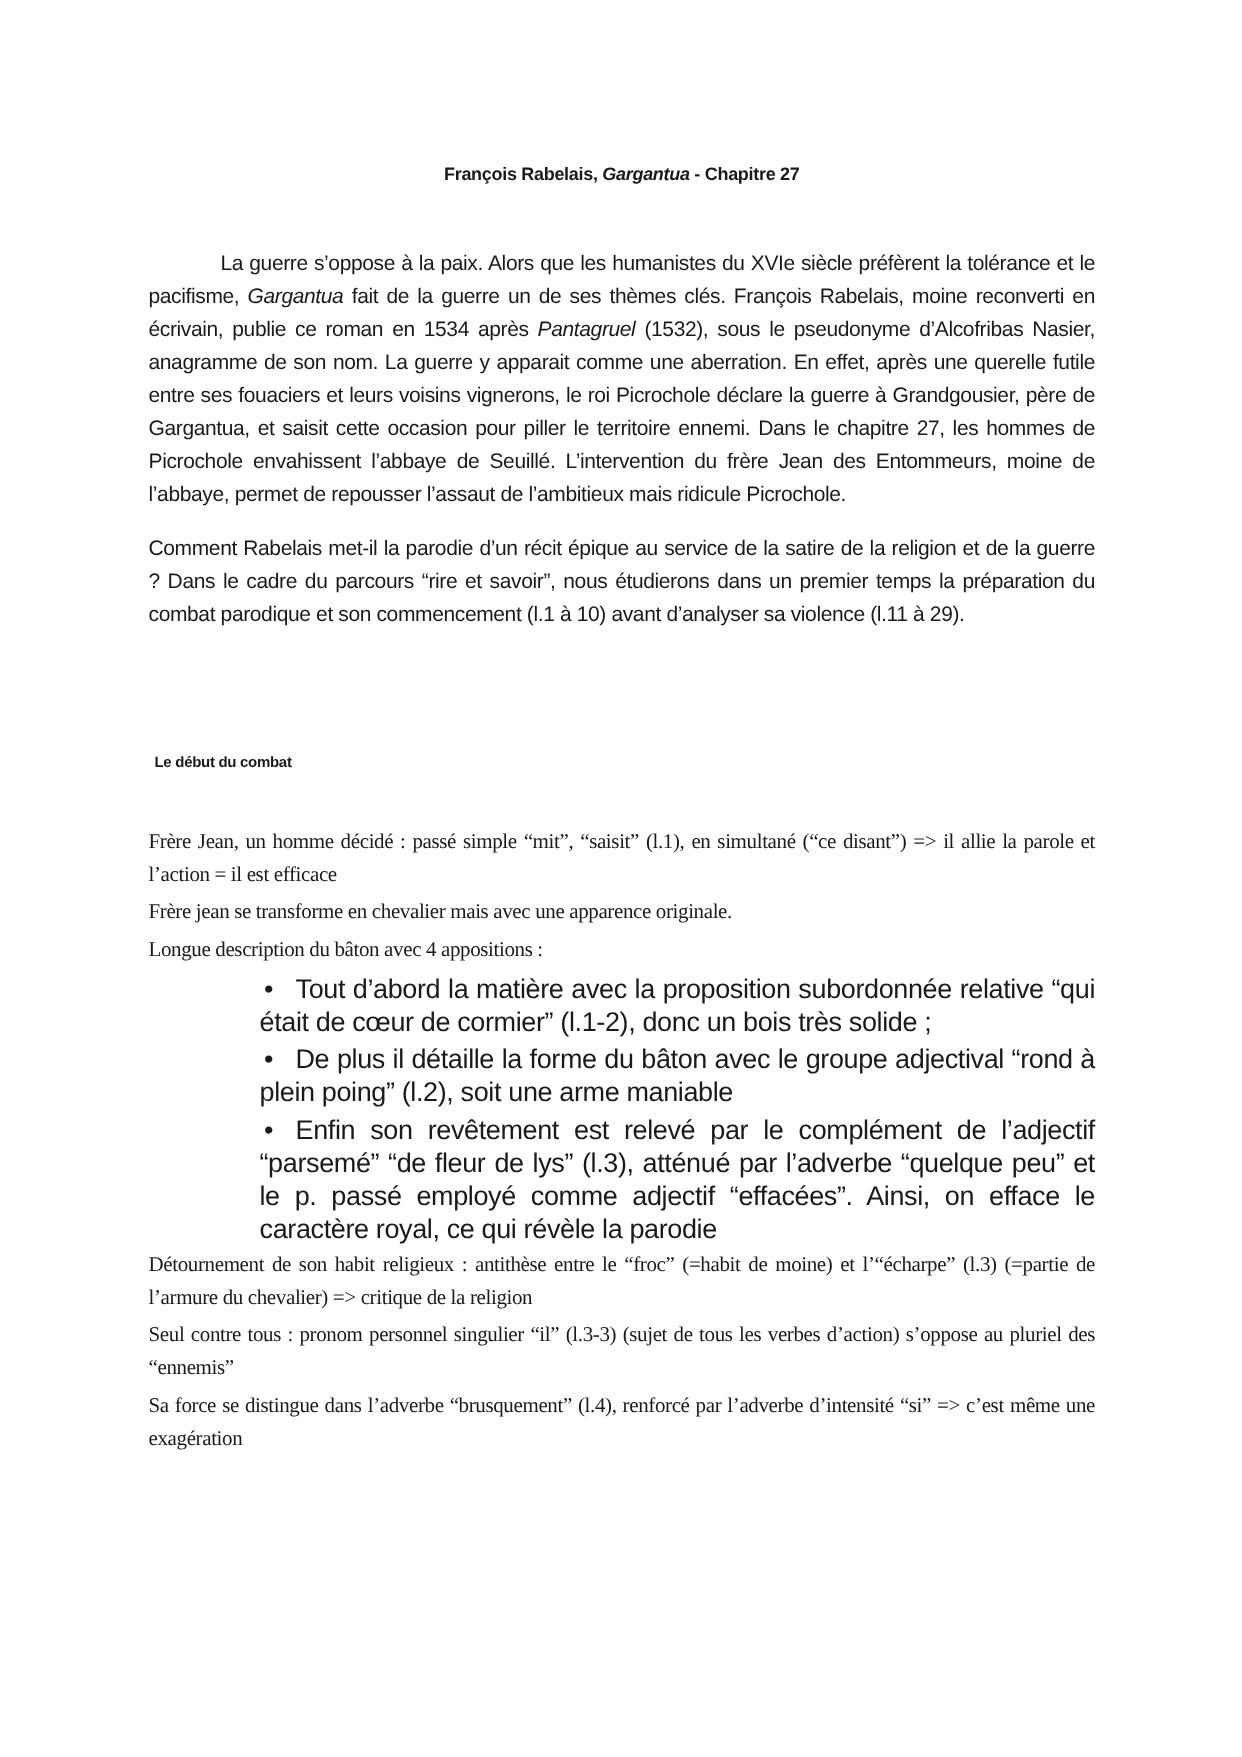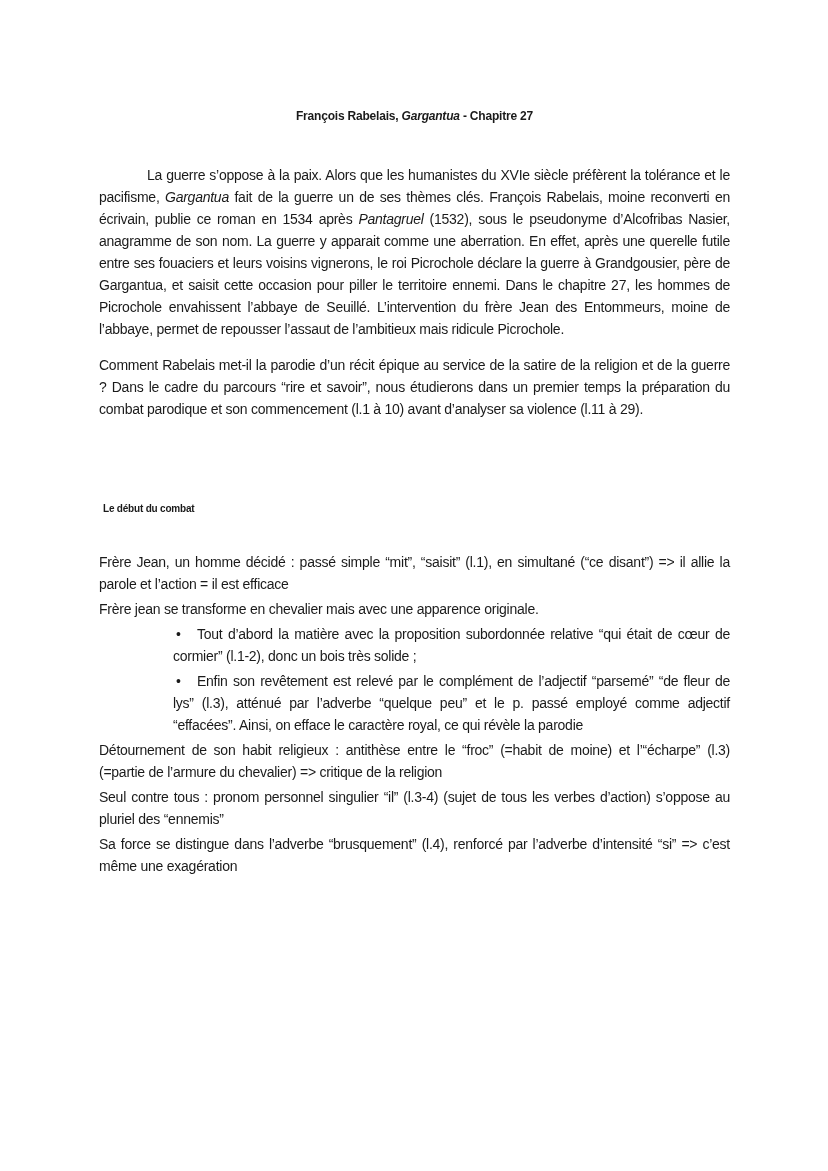--- a/index.html
+++ b/index.html
@@ -7,23 +7,23 @@
          font-family: "Liberation Sans", sans-serif; color: #1a1a1a; }
   .page { position: absolute; left: 99px; top: 0; width: 631px; }
   .title { position: absolute; top: 101px; left: 0; width: 631px; text-align: center;
            font-weight: bold; font-size: 12px; letter-spacing: -0.2px; }
   .title i { font-style: italic; }
   .para { font-size: 14px; line-height: 22px; text-align: justify; letter-spacing: -0.25px; margin: 0; }
   .p-intro { position: absolute; top: 150px; left: 0; width: 631px; text-indent: 48px; margin-top: 14px; }
   .p-problem { position: absolute; top: 354px; left: 0; width: 631px; }
   .h-section { position: absolute; top: 503px; left: 4px; font-weight: bold; font-size: 10px; letter-spacing: -0.2px; margin: 0; }
   .body-block { position: absolute; top: 551px; left: 0; width: 631px; }
-  .body-block .para { margin-bottom: 3px; }
+  .body-block .para { margin-bottom: 3px; font-family: Liberation Serif, serif; }
   .bullets { list-style: none; margin: 0 0 3px 0; padding: 0 0 0 74px; }
-  .bullets li { font-size: 14px; line-height: 22px; text-align: justify; letter-spacing: -0.25px;
+  .bullets li { font-size: 18px; line-height: 22px; text-align: justify; letter-spacing: -0.25px;
                 margin-bottom: 3px; position: relative; }
   .bullet { display: inline-block; width: 24px; padding-left: 3px; box-sizing: border-box; }
 </style>
 </head>
 <body>
 
 <div class="page">
 
   <h1 class="title">
     <span>François Rabelais, </span><i>Gargantua</i><span> - Chapitre 27</span>
@@ -31,24 +31,26 @@
 
   <p class="para p-intro"><span>La guerre s’oppose à la paix. Alors que les humanistes du XVIe siècle préfèrent la tolérance et le pacifisme, </span><i>Gargantua</i><span> fait de la guerre un de ses thèmes clés. François Rabelais, moine reconverti en écrivain, publie ce roman en 1534 après </span><i>Pantagruel</i><span> (1532), sous le pseudonyme d’Alcofribas Nasier, anagramme de son nom. La guerre y apparait comme une aberration. En effet, après une querelle futile entre ses fouaciers et leurs voisins vignerons, le roi Picrochole déclare la guerre à Grandgousier, père de Gargantua, et saisit cette occasion pour piller le territoire ennemi. Dans le chapitre 27, les hommes de Picrochole envahissent l’abbaye de Seuillé. L’intervention du frère Jean des Entommeurs, moine de l’abbaye, permet de repousser l’assaut de l’ambitieux mais ridicule Picrochole.</span></p>
 
   <p class="para p-problem">Comment Rabelais met-il la parodie d’un récit épique au service de la satire de la religion et de la guerre ? Dans le cadre du parcours “rire et savoir”, nous étudierons dans un premier temps la préparation du combat parodique et son commencement (l.1 à 10) avant d’analyser sa violence (l.11 à 29).</p>
 
   <h2 class="h-section">Le début du combat</h2>
 
   <div class="body-block">
     <p class="para">Frère Jean, un homme décidé : passé simple “mit”, “saisit” (l.1), en simultané (“ce disant”) =&gt; il allie la parole et l’action = il est efficace</p>
     <p class="para">Frère jean se transforme en chevalier mais avec une apparence originale.</p>
+    <p class="para">Longue description du bâton avec 4 appositions :</p>
 
     <ul class="bullets">
       <li><span class="bullet">•</span><span>Tout d’abord la matière avec la proposition subordonnée relative “qui était de cœur de cormier” (l.1-2), donc un bois très solide ;</span></li>
+      <li><span class="bullet">•</span><span>De plus il détaille la forme du bâton avec le groupe adjectival “rond à plein poing” (l.2), soit une arme maniable</span></li>
       <li><span class="bullet">•</span><span>Enfin son revêtement est relevé par le complément de l’adjectif “parsemé” “de fleur de lys” (l.3), atténué par l’adverbe “quelque peu” et le p. passé employé comme adjectif “effacées”. Ainsi, on efface le caractère royal, ce qui révèle la parodie</span></li>
     </ul>
 
     <p class="para">Détournement de son habit religieux : antithèse entre le “froc” (=habit de moine) et l’“écharpe” (l.3) (=partie de l’armure du chevalier) =&gt; critique de la religion</p>
-    <p class="para">Seul contre tous : pronom personnel singulier “il” (l.3-4) (sujet de tous les verbes d’action) s’oppose au pluriel des “ennemis”</p>
+    <p class="para">Seul contre tous : pronom personnel singulier “il” (l.3-3) (sujet de tous les verbes d’action) s’oppose au pluriel des “ennemis”</p>
     <p class="para">Sa force se distingue dans l’adverbe “brusquement” (l.4), renforcé par l’adverbe d’intensité “si” =&gt; c’est même une exagération</p>
   </div>
 
 </div>
 
 </body></html>

